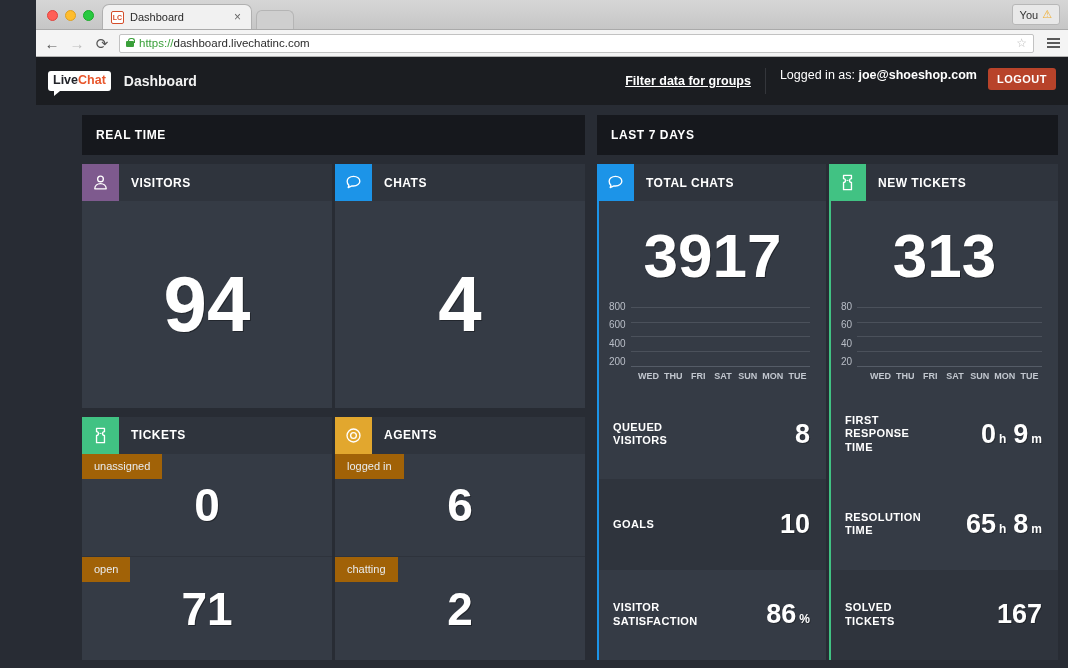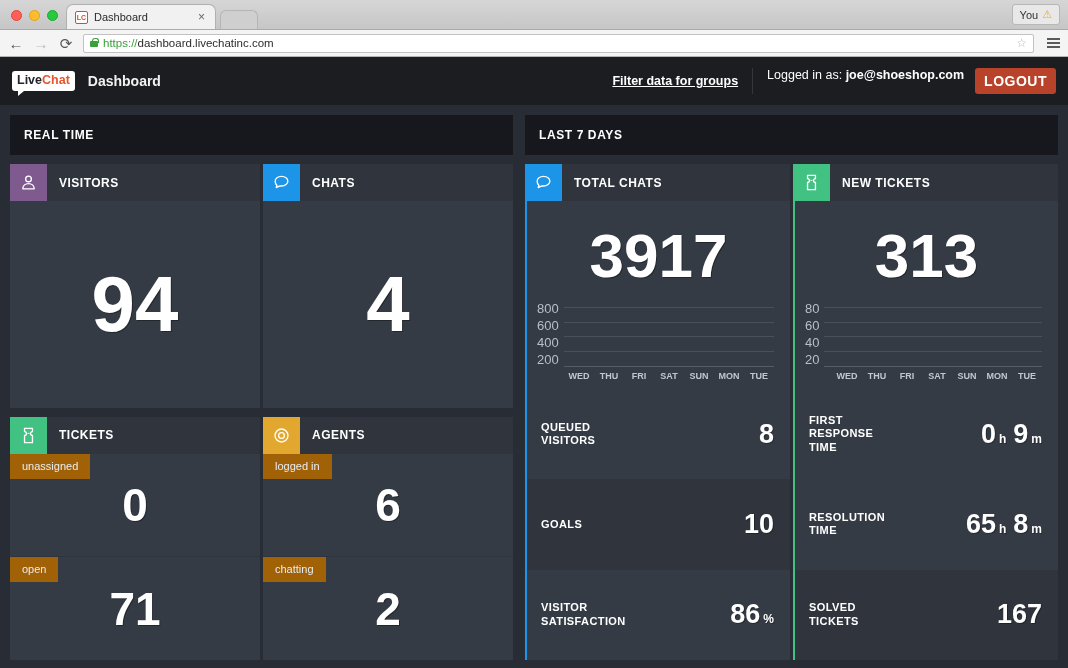--- a/index.html
+++ b/index.html
@@ -4,21 +4,21 @@
 <title>LiveChat Dashboard</title>
 <style>
   * { box-sizing: border-box; margin: 0; padding: 0; }
   html, body {
     width: 1068px; height: 668px;
     font-family: "Liberation Sans", sans-serif;
     background: #282c34; overflow: hidden;
   }
 
   
-  .browser { width: 1068px; height: 668px; display: flex; flex-direction: column; }
+  .browser { width: 1068px; height: 668px; display: flex; flex-direction: column; padding-left: 36px; }
   .tabbar {
     height: 30px; flex: 0 0 30px;
     background: linear-gradient(#d6d6d6, #c6c6c6);
     display: flex; align-items: flex-end;
     padding-left: 8px; position: relative;
     border-bottom: 1px solid #aaa;
   }
   .traffic { display: flex; align-items: center; gap: 7px; position: absolute; left: 11px; top: 10px; }
   .dot { width: 11px; height: 11px; border-radius: 50%; }
   .dot.red { background: #ff5f57; border: 1px solid #e0443e; }
@@ -96,26 +96,26 @@
     color: #fff; font-size: 12.5px; font-weight: bold; text-decoration: underline;
     padding-right: 14px;
   }
   .logged-wrap {
     display: flex; align-items: flex-start; gap: 11px;
     border-left: 1px solid #34363b; padding-left: 14px; height: 26px;
   }
   .logged-as { color: #fff; font-size: 12.5px; }
   .logged-as b { font-weight: bold; }
   .logout-btn {
-    background: #b8432a; color: #fff; font-size: 14px; font-weight: bold;
+    background: #b8432a; color: #fff; font-size: 11px; font-weight: bold;
     letter-spacing: .5px; border-radius: 3px; padding: 5px 9px; border: none;
   }
 
   
-  .body-area { flex: 1; display: flex; gap: 12px; padding: 10px 10px 8px; min-height: 0; }
+  .body-area { flex: 1; display: flex; gap: 12px; padding: 10px 10px 8px; min-height: 0; margin-left: 36px; }
   .panel { display: flex; flex-direction: column; min-width: 0; }
   .panel.left { flex: 0 0 503px; }
   .panel.right { flex: 1; }
   .panel-head {
     background: #16181d; color: #fff; font-size: 12px; font-weight: bold;
     letter-spacing: .6px; padding: 13px 14px; flex: 0 0 auto;
   }
   .panel-grid { flex: 1; display: flex; gap: 3px; padding-top: 9px; min-height: 0; }
   .col { flex: 1; display: flex; flex-direction: column; gap: 9px; min-width: 0; }
 
@@ -159,21 +159,21 @@
     color: #fff; font-weight: bold; font-size: 62px; line-height: 1;
     padding: 24px 0 12px; text-shadow: 1px 1px 0 rgba(0,0,0,.35);
   }
 
   
   .chart { flex: 0 0 auto; padding: 2px 16px 8px 10px; }
   .chart-inner { display: flex; }
   .y-axis {
     display: flex; flex-direction: column; justify-content: space-between;
     align-items: flex-end; height: 66px; padding-right: 5px;
-    font-size: 13px; color: #b9bec7;
+    font-size: 10px; color: #b9bec7;
   }
   .plot { flex: 1; position: relative; height: 66px; border-bottom: 1px solid #555c67; }
   .gridline { position: absolute; left: 0; right: 0; height: 1px; background: #4b515b; }
   .bars { position: absolute; left: 0; right: 0; bottom: 0; top: 0; display: flex; align-items: flex-end; }
   .bar-slot { flex: 1; display: flex; justify-content: center; }
   .bar { width: 9px; }
   .x-axis { display: flex; padding-left: 27px; padding-top: 4px; }
   .x-tick { flex: 1; text-align: center; font-size: 9px; color: #c2c7cf; font-weight: bold; }
 
   

